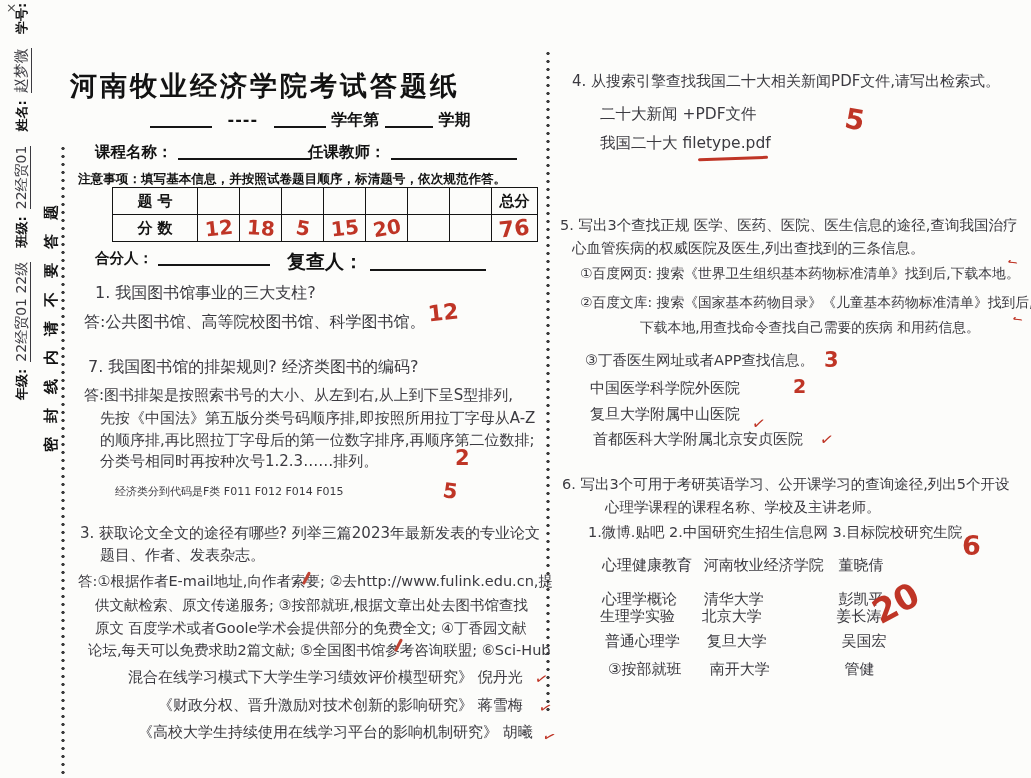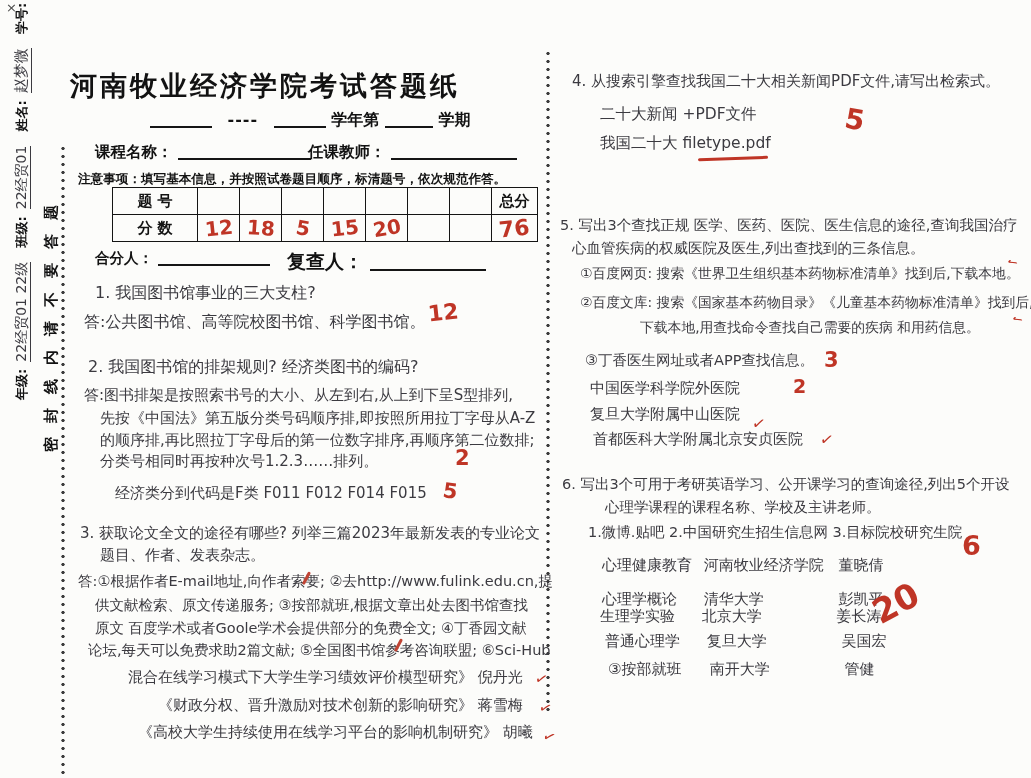--- a/index.html
+++ b/index.html
@@ -101,27 +101,27 @@
   </div>
   <div class="abs print" style="left:287px;top:249px;font-size:19px;">
     <span>复查人：</span>
     <span class="blank" style="width:116px;"></span>
   </div>
 
   <div class="abs hw" style="left:95px;top:283px;font-size:16px;">1. 我国图书馆事业的三大支柱?</div>
   <div class="abs hw" style="left:84px;top:312px;font-size:16px;">答:公共图书馆、高等院校图书馆、科学图书馆。</div>
   <div class="abs red" style="left:428px;top:300px;font-size:22px;font-weight:bold;transform:rotate(-6deg);">12</div>
 
-  <div class="abs hw" style="left:88px;top:357px;font-size:16px;">2. 我国图书馆的排架规则? 经济类图书的编码?</div>
+  <div class="abs hw" style="left:88px;top:357px;font-size:16px;">7. 我国图书馆的排架规则? 经济类图书的编码?</div>
   <div class="abs hw" style="left:84px;top:386px;font-size:15px;">答:图书排架是按照索书号的大小、从左到右,从上到下呈S型排列,</div>
   <div class="abs hw" style="left:100px;top:409px;font-size:15px;">先按《中国法》第五版分类号码顺序排,即按照所用拉丁字母从A-Z</div>
   <div class="abs hw" style="left:100px;top:431px;font-size:15px;">的顺序排,再比照拉丁字母后的第一位数字排序,再顺序第二位数排;</div>
   <div class="abs hw" style="left:100px;top:452px;font-size:15px;">分类号相同时再按种次号1.2.3……排列。</div>
   <div class="abs red" style="left:455px;top:446px;font-size:21px;font-weight:bold;">2</div>
-  <div class="abs hw" style="left:115px;top:484px;font-size:15px;">经济类分到代码是F类  F011  F012  F014  F015</div>
+  <div class="abs hw" style="left:115px;top:484px;font-size:11px;">经济类分到代码是F类  F011  F012  F014  F015</div>
   <div class="abs red" style="left:443px;top:479px;font-size:21px;font-weight:bold;transform:rotate(8deg);">5</div>
 
   <div class="abs hw" style="left:80px;top:524px;font-size:15px;">3. 获取论文全文的途径有哪些? 列举三篇2023年最新发表的专业论文</div>
   <div class="abs hw" style="left:100px;top:546px;font-size:15px;">题目、作者、发表杂志。</div>
   <div class="abs hw" style="left:78px;top:572px;font-size:14.5px;">答:①根据作者E-mail地址,向作者索要; ②去http://www.fulink.edu.cn,提</div>
   <div class="abs hw" style="left:95px;top:596px;font-size:14.5px;">供文献检索、原文传递服务; ③按部就班,根据文章出处去图书馆查找</div>
   <div class="abs hw" style="left:95px;top:619px;font-size:14.5px;">原文 百度学术或者Goole学术会提供部分的免费全文; ④丁香园文献</div>
   <div class="abs hw" style="left:88px;top:641px;font-size:14.5px;">论坛,每天可以免费求助2篇文献; ⑤全国图书馆参考咨询联盟; ⑥Sci-Hub</div>
   <div class="stroke" style="left:305px;top:571px;"></div>
   <div class="stroke" style="left:397px;top:638px;"></div>

